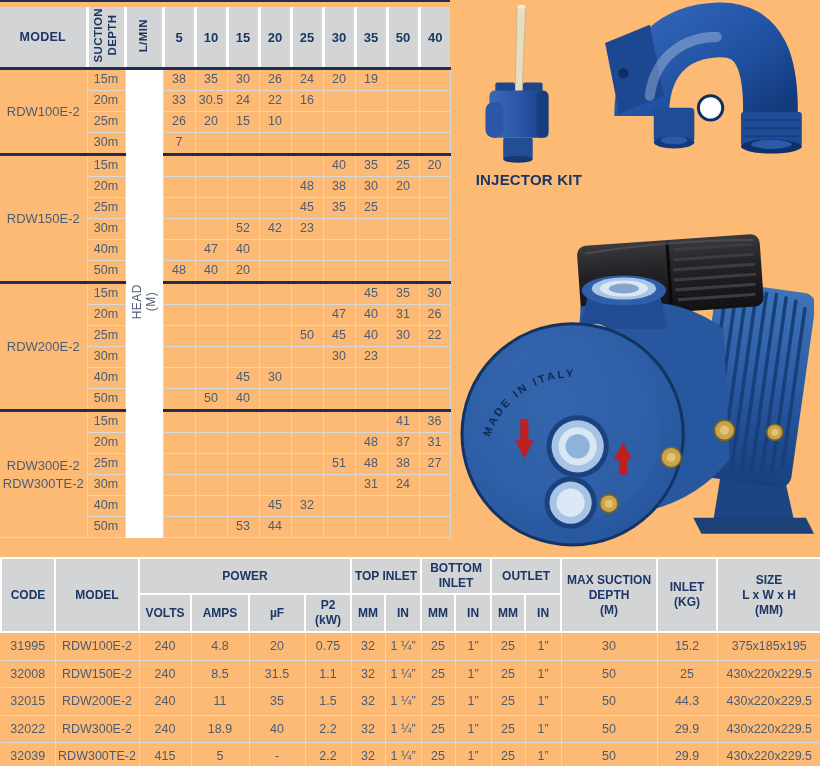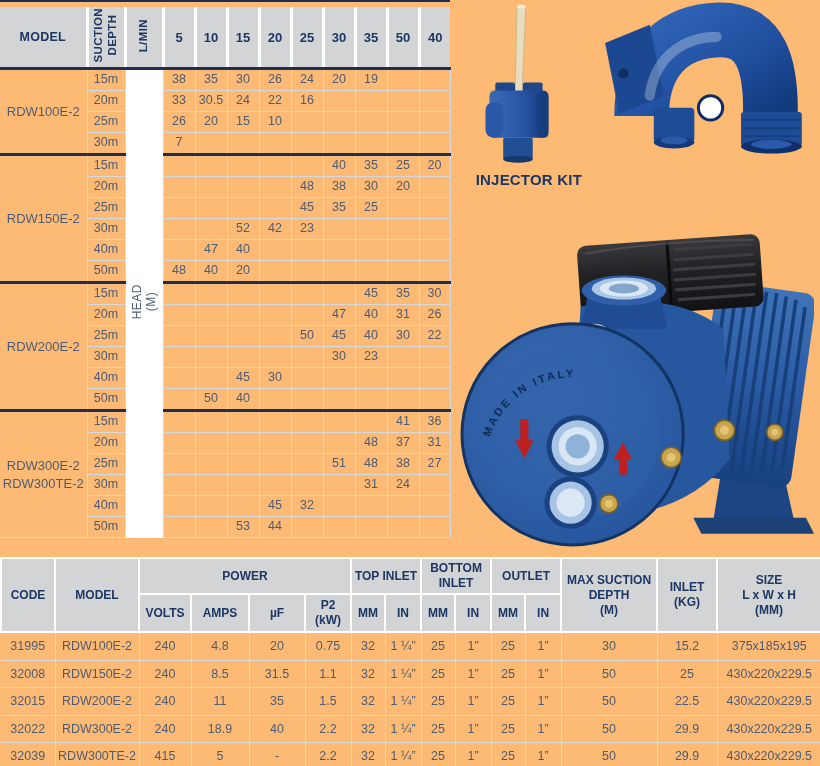--- a/index.html
+++ b/index.html
@@ -568,21 +568,21 @@
             <td>11</td>
             <td>35</td>
             <td>1.5</td>
             <td>32</td>
             <td>1 ¼”</td>
             <td>25</td>
             <td>1”</td>
             <td>25</td>
             <td>1”</td>
             <td>50</td>
-            <td>22.5</td>
+            <td>44.3</td>
             <td>430x220x229.5</td>
           </tr>
           <tr>
             <td>32022</td>
             <td>RDW300E-2</td>
             <td>240</td>
             <td>18.9</td>
             <td>40</td>
             <td>2.2</td>
             <td>32</td>

